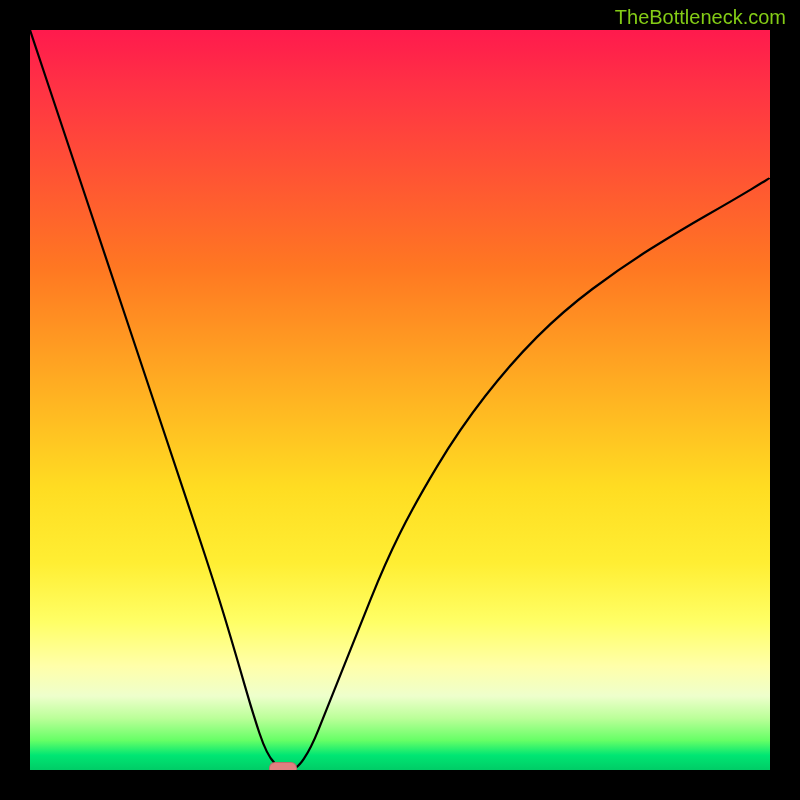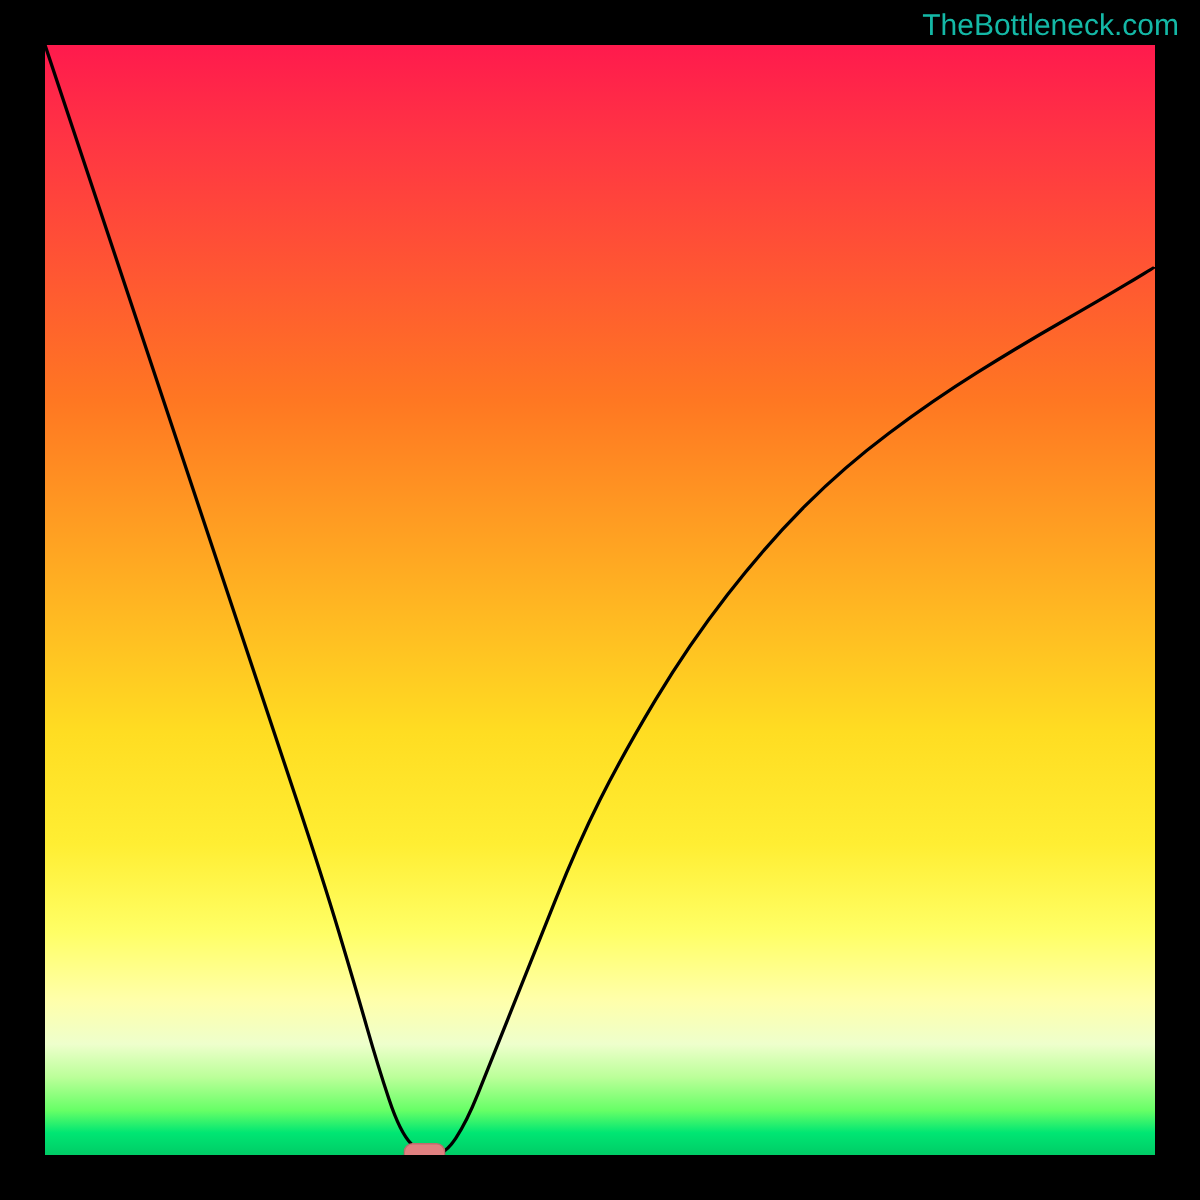--- a/index.html
+++ b/index.html
@@ -8,21 +8,21 @@
     width: 800px;
     height: 800px;
     background: #000;
     font-family: Arial, sans-serif;
     position: relative;
   }
   .watermark {
     position: absolute;
     top: 6px;
     right: 14px;
-    color: #14b8a6;
+    color: #84cc16;
     font-size: 20px;
     z-index: 10;
   }
   .plot-area {
     position: absolute;
     left: 30px;
     top: 30px;
     width: 740px;
     height: 740px;
     overflow: hidden;

